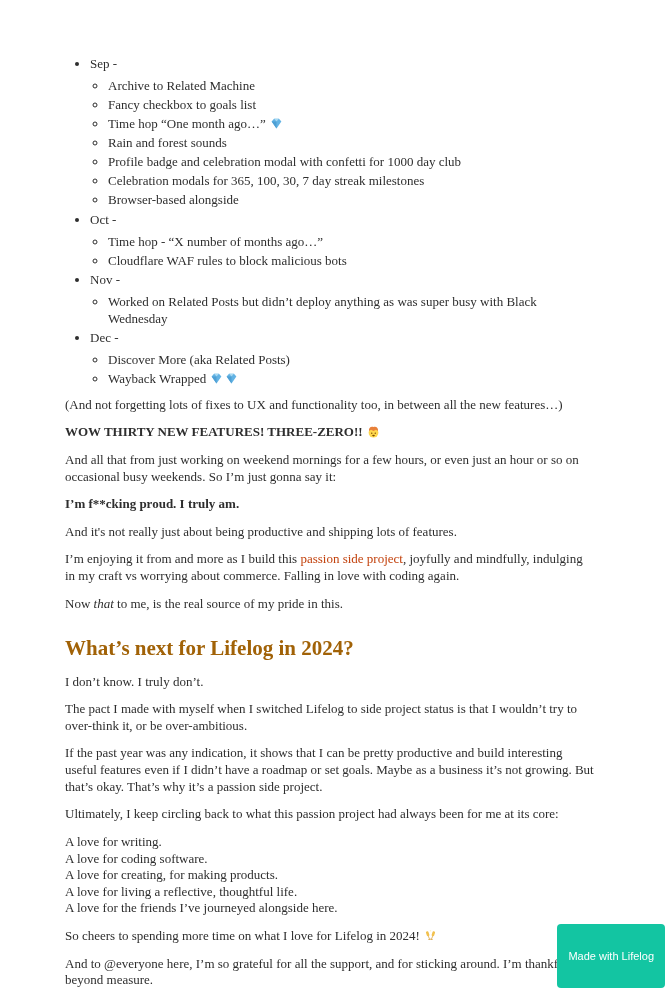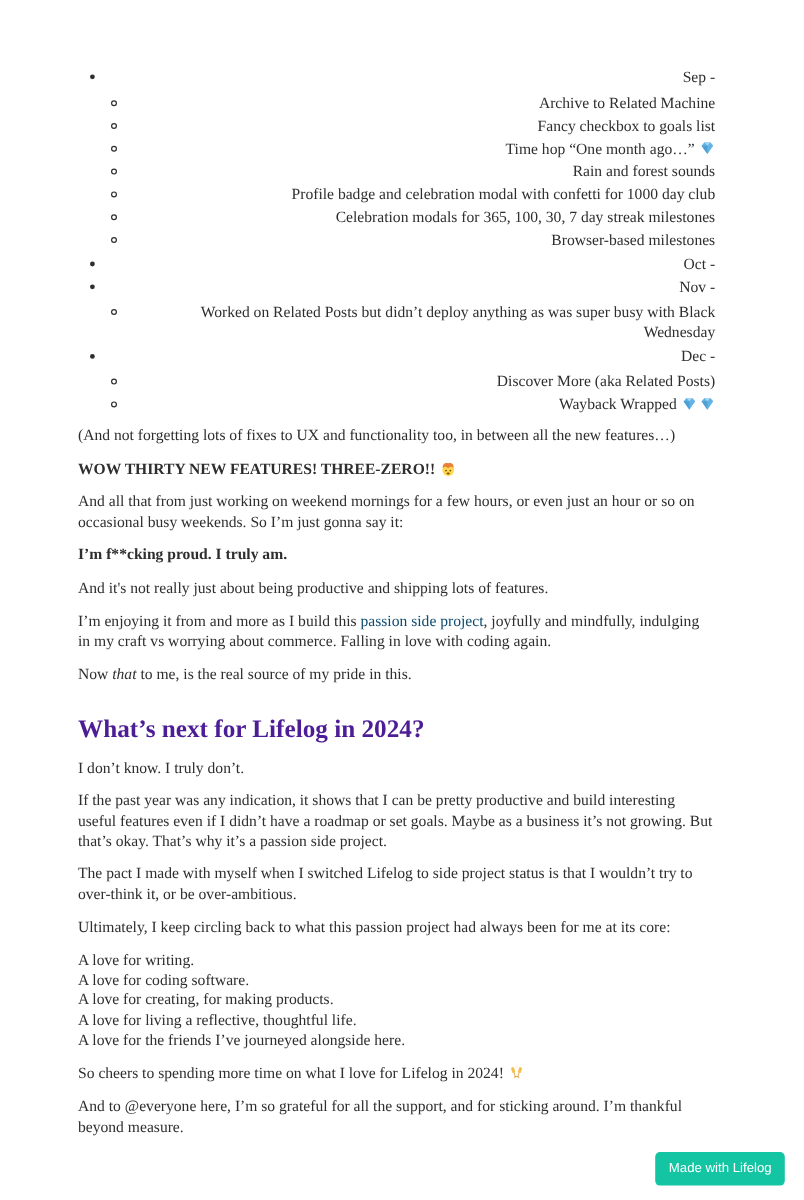--- a/index.html
+++ b/index.html
@@ -4,38 +4,38 @@
 <style>
   html,body{margin:0;padding:0;}
   body{
     width:670px;height:1000px;position:relative;overflow:hidden;
     background:#ffffff;color:#2e2e2e;
     font-family:"Liberation Serif","DejaVu Serif",serif;
     font-size:13px;line-height:1.28;
   }
   .content{position:absolute;left:65px;top:56px;width:531px;}
   ul{margin:0;}
-  .features{list-style:disc;padding-left:25px;margin:0 0 9px;text-align:right;}
+  .features{list-style:disc;padding-left:25px;margin:0 0 9px;}
   .features>li{margin:0 0 2px;}
   .features ul{list-style:circle;padding-left:18px;margin:5px 0 3px;}
   .features ul>li{margin:0 0 2.5px;}
   p{margin:0 0 11px;}
   .bold{font-weight:700;}
   .em{font-style:italic;text-align:right;}
-  h2{font-size:21px;line-height:1.25;margin:23px 0 12px;font-weight:700;color:#4c1d95;
+  h2{font-size:21px;line-height:1.25;margin:23px 0 12px;font-weight:700;color:#a16207;
      font-family:"Liberation Serif","DejaVu Serif",serif;}
-  .link{color:#0c4a6e;text-decoration:none;cursor:pointer;}
+  .link{color:#c2410c;text-decoration:none;cursor:pointer;}
   .loves{margin:0 0 11px;}
   .mini-icon{vertical-align:-2px;margin-left:4px;display:inline-block;}
   .mini-icon+.mini-icon{margin-left:2px;}
   .badge{
-    position:absolute;right:16px;bottom:12px;
+    position:absolute;right:5px;bottom:12px;
     background:#13c5a2;color:#ffffff;
     font-family:"Liberation Sans","DejaVu Sans",sans-serif;
-    font-size:11px;padding:7px 11px;border-radius:4px;
+    font-size:11px;padding:25px 11px;border-radius:4px;
     text-decoration:none;display:inline-block;cursor:pointer;
   }
 </style>
 </head>
 <body>
 
 <article class="content">
 
   <ul class="features">
     <li>
@@ -44,25 +44,29 @@
         <li><span>Archive to Related Machine</span></li>
         <li><span>Fancy checkbox to goals list</span></li>
         <li><span>Time hop “One month ago…”</span><svg class="mini-icon" width="13" height="13" viewBox="0 0 16 16">
               <polygon points="2,5.5 5,2 11,2 14,5.5 8,14" fill="#63b3e4"></polygon>
               <polygon points="5,2 11,2 8,5.5" fill="#a9d9f2"></polygon>
               <polygon points="2,5.5 8,5.5 8,14" fill="#4e9fd4"></polygon>
             </svg></li>
         <li><span>Rain and forest sounds</span></li>
         <li><span>Profile badge and celebration modal with confetti for 1000 day club</span></li>
         <li><span>Celebration modals for 365, 100, 30, 7 day streak milestones</span></li>
-        <li><span>Browser-based milestones</span></li>
+        <li><span>Browser-based alongside</span></li>
       </ul>
     </li>
     <li>
       <span>Oct -</span>
+      <ul>
+        <li><span>Time hop - “X number of months ago…”</span></li>
+        <li><span>Cloudflare WAF rules to block malicious bots</span></li>
+      </ul>
     </li>
     <li>
       <span>Nov -</span>
       <ul>
         <li><span>Worked on Related Posts but didn’t deploy anything as was super busy with Black Wednesday</span></li>
       </ul>
     </li>
     <li>
       <span>Dec -</span>
       <ul>
@@ -97,23 +101,23 @@
   <p><span>And it's not really just about being productive and shipping lots of features.</span></p>
 
   <p><span>I’m enjoying it from and more as I build this </span><a class="link">passion side project</a><span>, joyfully and mindfully, indulging in my craft vs worrying about commerce. Falling in love with coding again.</span></p>
 
   <p><span>Now </span><span class="em">that</span><span> to me, is the real source of my pride in this.</span></p>
 
   <h2>What’s next for Lifelog in 2024?</h2>
 
   <p><span>I don’t know. I truly don’t.</span></p>
 
+  <p><span>The pact I made with myself when I switched Lifelog to side project status is that I wouldn’t try to over-think it, or be over-ambitious.</span></p>
+
   <p><span>If the past year was any indication, it shows that I can be pretty productive and build interesting useful features even if I didn’t have a roadmap or set goals. Maybe as a business it’s not growing. But that’s okay. That’s why it’s a passion side project.</span></p>
-
-  <p><span>The pact I made with myself when I switched Lifelog to side project status is that I wouldn’t try to over-think it, or be over-ambitious.</span></p>
 
   <p><span>Ultimately, I keep circling back to what this passion project had always been for me at its core:</span></p>
 
   <div class="loves">
     <div>A love for writing.</div>
     <div>A love for coding software.</div>
     <div>A love for creating, for making products.</div>
     <div>A love for living a reflective, thoughtful life.</div>
     <div>A love for the friends I’ve journeyed alongside here.</div>
   </div>

